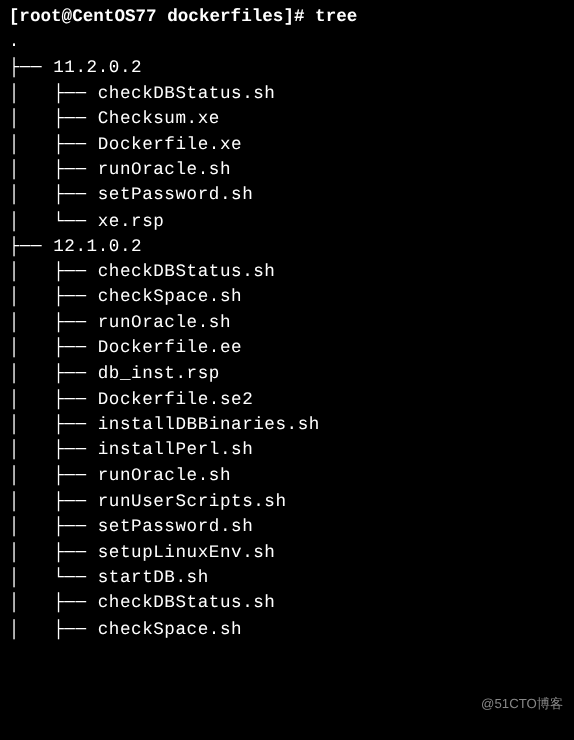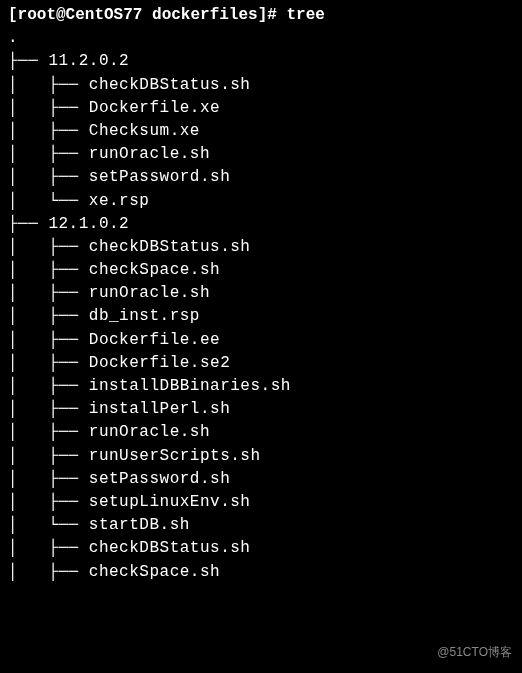--- a/index.html
+++ b/index.html
@@ -23,46 +23,46 @@
       white-space: pre;
       font-weight: bold;
     }
     .tree-line {
       white-space: pre;
       letter-spacing: 0.5px;
     }
     .watermark {
       position: absolute;
       right: 10px;
-      bottom: 12px;
+      bottom: 24px;
       color: #888888;
       font-size: 12px;
       font-family: Arial, sans-serif;
       letter-spacing: 0;
     }
   </style>
 </head>
 <body>
 
 <div class="prompt-line">[root@CentOS77 dockerfiles]# tree</div>
 <div class="tree-line">.</div>
 <div id="tree-container">
     <div class="tree-line"><span>├── </span><span>11.2.0.2</span></div>
     <div class="tree-line"><span>│   ├── </span><span>checkDBStatus.sh</span></div>
+    <div class="tree-line"><span>│   ├── </span><span>Checksum.xe</span></div>
     <div class="tree-line"><span>│   ├── </span><span>Dockerfile.xe</span></div>
-    <div class="tree-line"><span>│   ├── </span><span>Checksum.xe</span></div>
     <div class="tree-line"><span>│   ├── </span><span>runOracle.sh</span></div>
     <div class="tree-line"><span>│   ├── </span><span>setPassword.sh</span></div>
     <div class="tree-line"><span>│   └── </span><span>xe.rsp</span></div>
     <div class="tree-line"><span>├── </span><span>12.1.0.2</span></div>
     <div class="tree-line"><span>│   ├── </span><span>checkDBStatus.sh</span></div>
     <div class="tree-line"><span>│   ├── </span><span>checkSpace.sh</span></div>
     <div class="tree-line"><span>│   ├── </span><span>runOracle.sh</span></div>
+    <div class="tree-line"><span>│   ├── </span><span>Dockerfile.ee</span></div>
     <div class="tree-line"><span>│   ├── </span><span>db_inst.rsp</span></div>
-    <div class="tree-line"><span>│   ├── </span><span>Dockerfile.ee</span></div>
     <div class="tree-line"><span>│   ├── </span><span>Dockerfile.se2</span></div>
     <div class="tree-line"><span>│   ├── </span><span>installDBBinaries.sh</span></div>
     <div class="tree-line"><span>│   ├── </span><span>installPerl.sh</span></div>
     <div class="tree-line"><span>│   ├── </span><span>runOracle.sh</span></div>
     <div class="tree-line"><span>│   ├── </span><span>runUserScripts.sh</span></div>
     <div class="tree-line"><span>│   ├── </span><span>setPassword.sh</span></div>
     <div class="tree-line"><span>│   ├── </span><span>setupLinuxEnv.sh</span></div>
     <div class="tree-line"><span>│   └── </span><span>startDB.sh</span></div>
     <div class="tree-line"><span>│   ├── </span><span>checkDBStatus.sh</span></div>
     <div class="tree-line"><span>│   ├── </span><span>checkSpace.sh</span></div>

